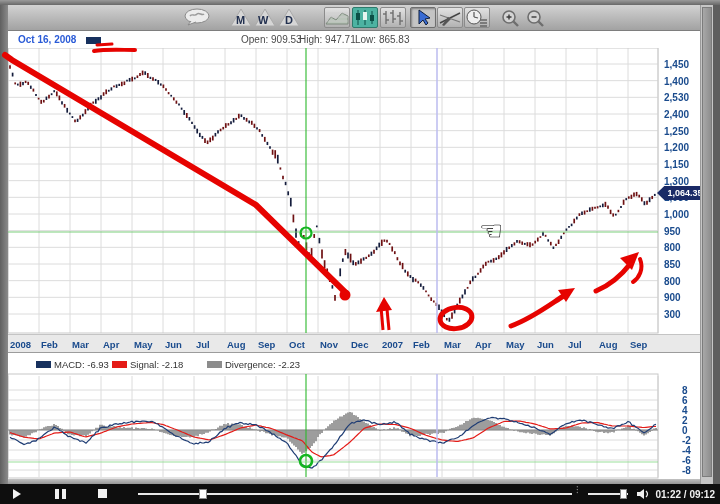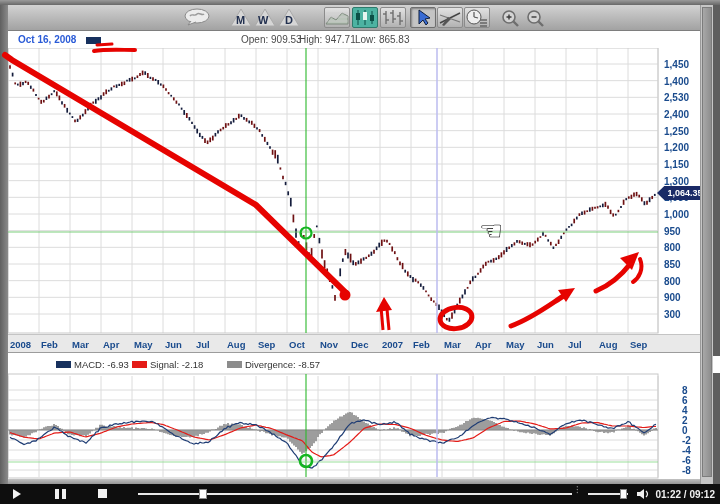--- a/index.html
+++ b/index.html
@@ -23,21 +23,21 @@
   .quote-bar{left:8px;top:31px;width:616px;height:17px;background:#fff;font-size:10px;}
   .qdate{left:10px;top:3px;color:#2a5bd7;font-weight:bold;}
   .qswatch{left:78px;top:6px;width:15px;height:7px;background:#17315e;}
   .qmain{left:96px;top:3px;color:#101010;font-weight:bold;}
   .qohl{top:3px;color:#4a4a4a;}
   
   .chart-area{left:8px;top:48px;width:692px;height:286px;background:#fff;}
   .xaxis-strip{left:8px;top:334px;width:692px;height:19px;background:#e9e9e9;border-top:1px solid #c4c4c4;border-bottom:1px solid #9c9c9c;box-sizing:border-box;}
   .xlab{top:4px;font-size:9.5px;font-weight:bold;color:#1a4b8d;}
   .ylab{font-size:10px;font-weight:bold;color:#1a4b8d;}
-  .macd-legend{left:8px;top:356px;width:692px;height:17px;background:#fff;font-size:9.5px;color:#333;margin-left:20px;}
+  .macd-legend{left:8px;top:356px;width:692px;height:17px;background:#fff;font-size:9.5px;color:#333;}
   .lg-swatch{top:5px;width:15px;height:7px;}
   .lg-text{top:3px;}
   .macd-area{left:8px;top:373px;width:692px;height:106px;background:#fff;}
   .bottom-strip{left:8px;top:479px;width:692px;height:5px;background:linear-gradient(#c2c2c2,#969696);}
   .price-badge{left:657px;top:186px;width:56px;height:14px;background:#1a2a66;color:#fff;font-size:9px;font-weight:bold;
     line-height:14px;text-align:center;clip-path:polygon(0 50%,13% 0,100% 0,100% 100%,13% 100%);}
   
   .player{left:0;top:484px;width:720px;height:20px;background:#0e0e0e;}
   .p-play{left:13px;top:5px;width:0;height:0;border-left:8px solid #f2f2f2;border-top:5px solid transparent;border-bottom:5px solid transparent;}
   .p-pause-a{left:55px;top:5px;width:4px;height:10px;background:#f2f2f2;}
@@ -498,21 +498,21 @@
       <div class="abs xlab" style="left: 622px;">Sep</div>
     </div>
   </div>
 
 <div class="abs macd-legend" id="macdLegend">
     <span class="abs lg-swatch" style="left: 28px; background: rgb(23, 49, 94);"></span>
     <span class="abs lg-text" style="left: 46px;">MACD: -6.93</span>
     <span class="abs lg-swatch" style="left: 104px; background: rgb(228, 27, 23);"></span>
     <span class="abs lg-text" style="left: 122px;">Signal: -2.18</span>
     <span class="abs lg-swatch" style="left: 199px; background: rgb(140, 140, 140);"></span>
-    <span class="abs lg-text" style="left: 217px;">Divergence: -8.57</span>
+    <span class="abs lg-text" style="left: 217px;">Divergence: -2.23</span>
   </div>
 
 <div class="abs macd-area">
   <svg id="macdChart" width="692" height="106" viewBox="8 373 692 106">
       <line x1="8" y1="376" x2="8" y2="477" stroke="#dcdcdc" stroke-width="1"></line>
       <line x1="39" y1="376" x2="39" y2="477" stroke="#dcdcdc" stroke-width="1"></line>
       <line x1="70" y1="376" x2="70" y2="477" stroke="#dcdcdc" stroke-width="1"></line>
       <line x1="101" y1="376" x2="101" y2="477" stroke="#dcdcdc" stroke-width="1"></line>
       <line x1="132" y1="376" x2="132" y2="477" stroke="#dcdcdc" stroke-width="1"></line>
       <line x1="163" y1="376" x2="163" y2="477" stroke="#dcdcdc" stroke-width="1"></line>

